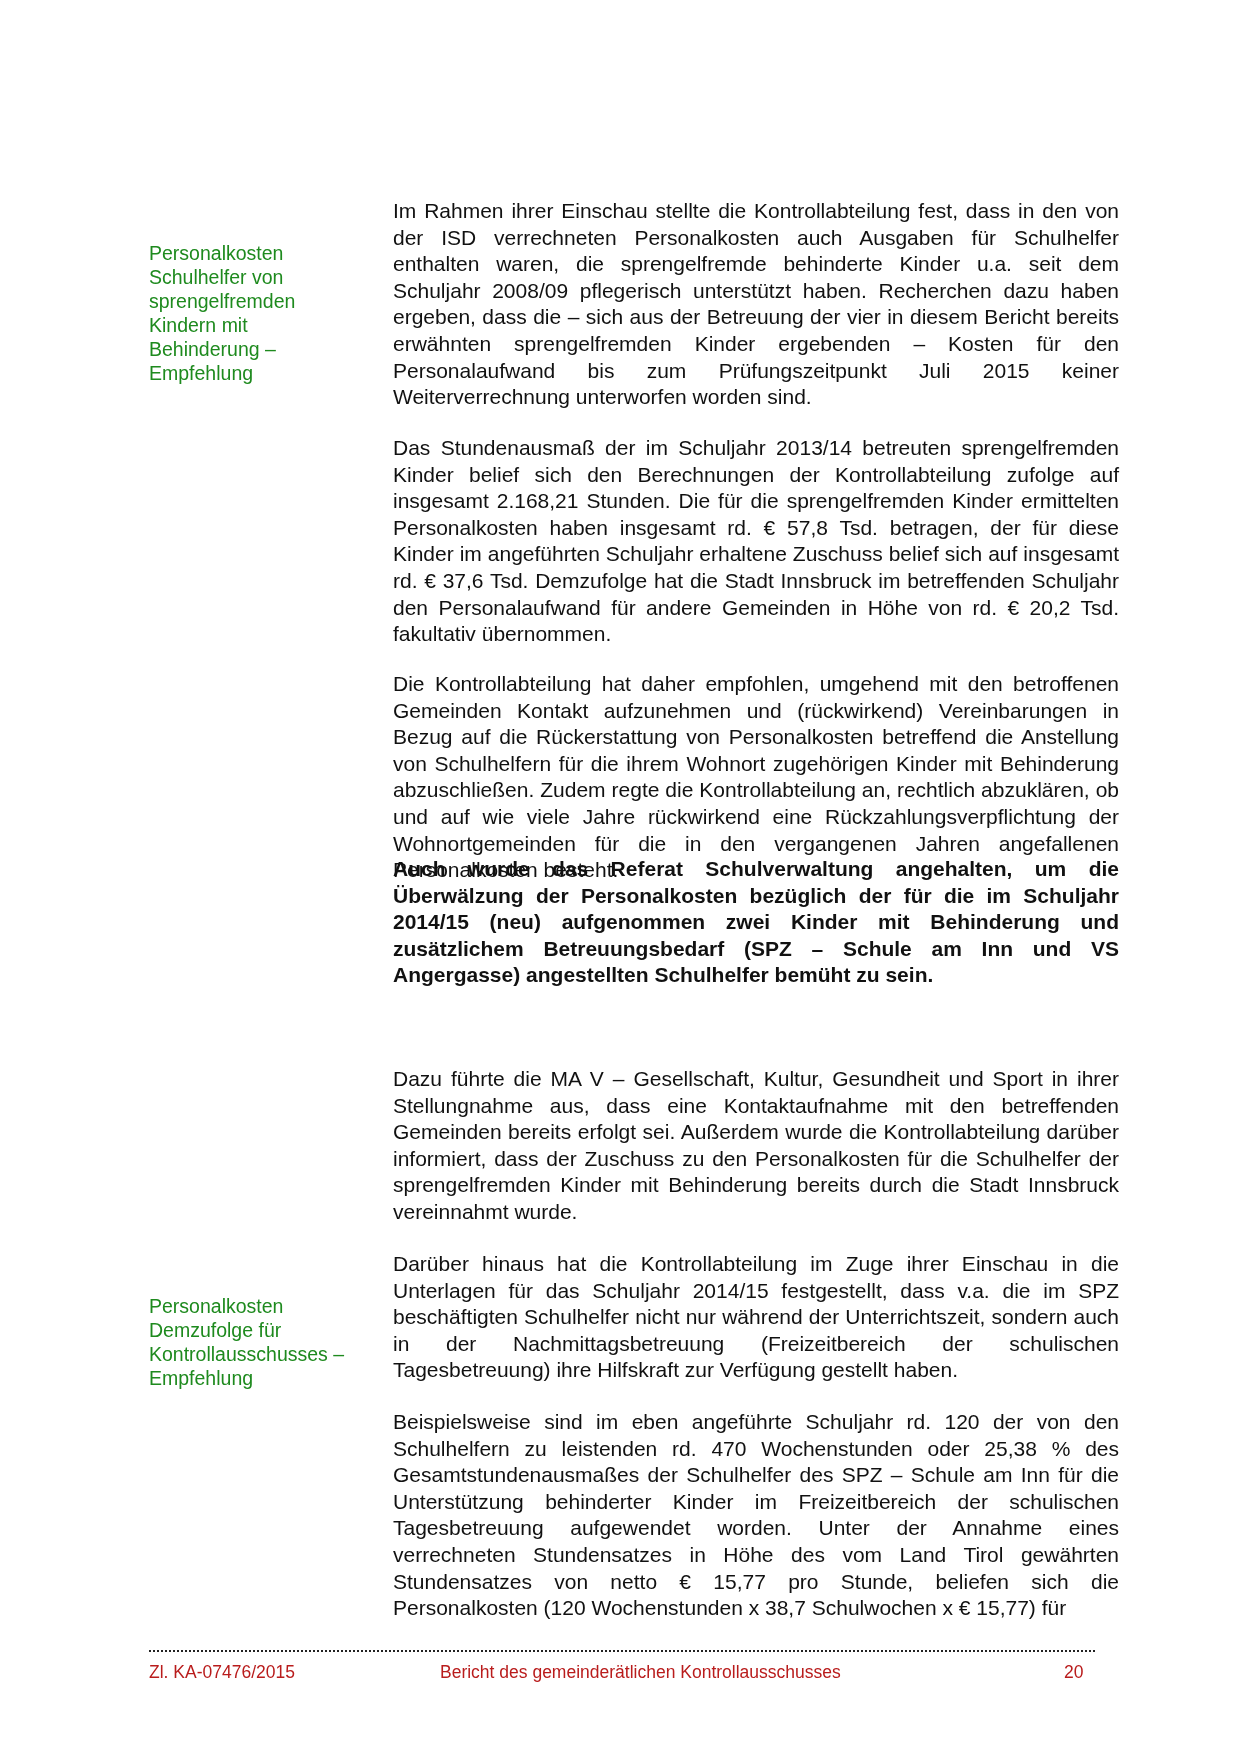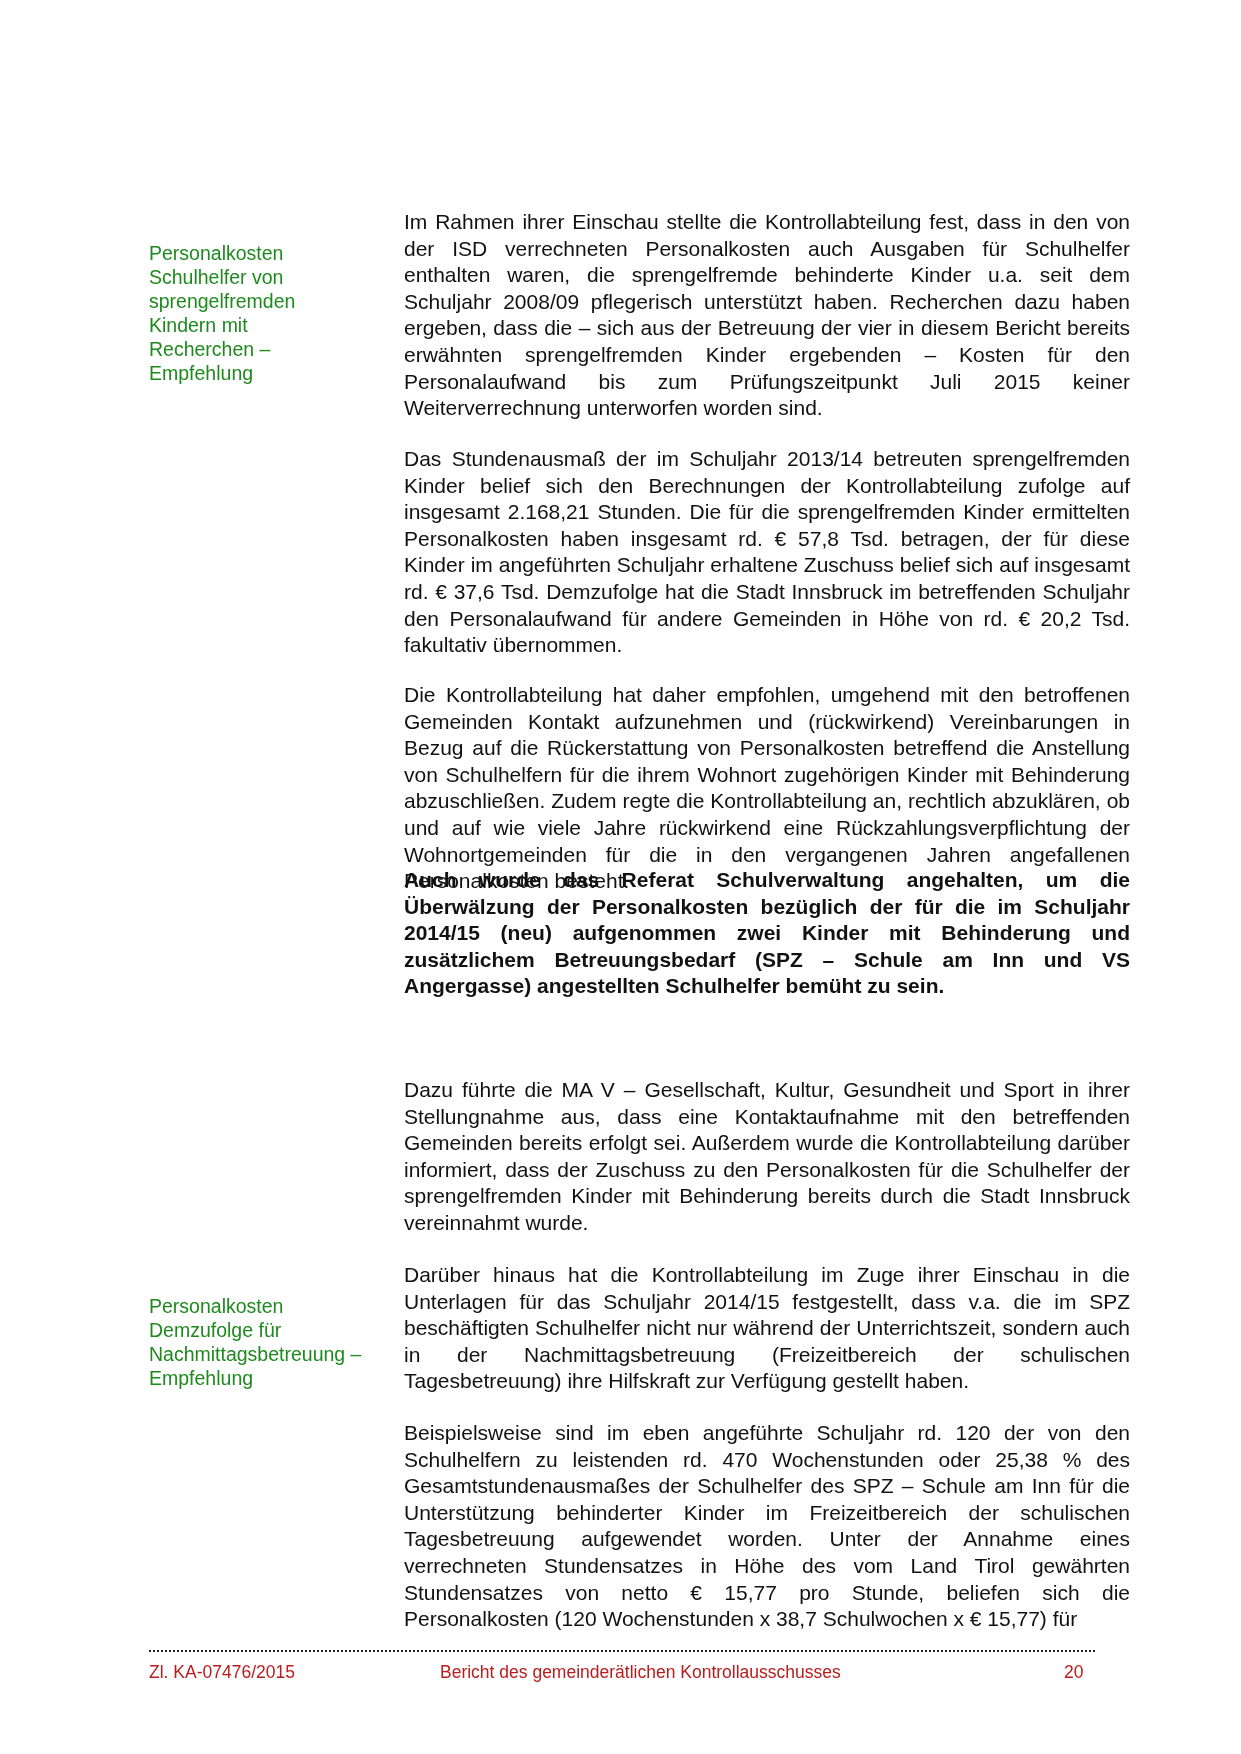--- a/index.html
+++ b/index.html
@@ -2,44 +2,44 @@
 <html><head>
 <meta charset="utf-8">
 <style>
   html, body { margin: 0; padding: 0; background: #ffffff; }
   body { width: 1241px; height: 1754px; position: relative; overflow: hidden;
          font-family: "Liberation Sans", sans-serif; color: #111111; }
   .page { position: absolute; left: 0; top: 0; width: 1241px; height: 1754px; }
   .margin-note { position: absolute; left: 149px; width: 230px; color: #1e8a1e;
                  font-size: 19.5px; line-height: 24px; margin-top: 44px; }
   .body-col { position: absolute; left: 392px; width: 726px; }
-  .para { font-size: 21px; line-height: 26.6px; text-align: justify; margin: 12px;
+  .para { font-size: 21px; line-height: 26.6px; text-align: justify; margin: 1px;
           position: absolute; left: 0; width: 726px; }
   .footer-rule { position: absolute; left: 149px; top: 1650px; width: 946px;
                  border-top: 2px dotted #222; }
   .footer { position: absolute; top: 1662px; font-size: 17.5px; color: #b91c1c; }
 </style>
 </head>
 <body>
 
 <div class="page">
 
   <div class="margin-note" style="top:197px;">
     <div>Personalkosten</div>
     <div>Schulhelfer von</div>
     <div>sprengelfremden</div>
     <div>Kindern mit</div>
-    <div>Recherchen –</div>
+    <div>Behinderung –</div>
     <div>Empfehlung</div>
   </div>
 
   <div class="margin-note" style="top:1250px;">
     <div>Personalkosten</div>
     <div>Demzufolge für</div>
-    <div>Nachmittagsbetreuung –</div>
+    <div>Kontrollausschusses –</div>
     <div>Empfehlung</div>
   </div>
 
   <div class="body-col" style="top:0;">
     <p class="para" style="top:197px;">Im Rahmen ihrer Einschau stellte die Kontrollabteilung fest, dass in den von der ISD verrechneten Personalkosten auch Ausgaben für Schulhelfer enthalten waren, die sprengelfremde behinderte Kinder u.a. seit dem Schuljahr 2008/09 pflegerisch unterstützt haben. Recherchen dazu haben ergeben, dass die – sich aus der Betreuung der vier in diesem Bericht bereits erwähnten sprengelfremden Kinder ergebenden – Kosten für den Personalaufwand bis zum Prüfungszeitpunkt Juli 2015 keiner Weiterverrechnung unterworfen worden sind.</p>
     <p class="para" style="top:434px;">Das Stundenausmaß der im Schuljahr 2013/14 betreuten sprengelfremden Kinder belief sich den Berechnungen der Kontrollabteilung zufolge auf insgesamt 2.168,21 Stunden. Die für die sprengelfremden Kinder ermittelten Personalkosten haben insgesamt rd. € 57,8 Tsd. betragen, der für diese Kinder im angeführten Schuljahr erhaltene Zuschuss belief sich auf insgesamt rd. € 37,6 Tsd. Demzufolge hat die Stadt Innsbruck im betreffenden Schuljahr den Personalaufwand für andere Gemeinden in Höhe von rd. € 20,2 Tsd. fakultativ übernommen.</p>
     <p class="para" style="top:670px;">Die Kontrollabteilung hat daher empfohlen, umgehend mit den betroffenen Gemeinden Kontakt aufzunehmen und (rückwirkend) Vereinbarungen in Bezug auf die Rückerstattung von Personalkosten betreffend die Anstellung von Schulhelfern für die ihrem Wohnort zugehörigen Kinder mit Behinderung abzuschließen. Zudem regte die Kontrollabteilung an, rechtlich abzuklären, ob und auf wie viele Jahre rückwirkend eine Rückzahlungsverpflichtung der Wohnortgemeinden für die in den vergangenen Jahren angefallenen Personalkosten besteht.</p>
     <p class="para" style="top:855px;font-weight:bold;">Auch wurde das Referat Schulverwaltung angehalten, um die Überwälzung der Personalkosten bezüglich der für die im Schuljahr 2014/15 (neu) aufgenommen zwei Kinder mit Behinderung und zusätzlichem Betreuungsbedarf (SPZ – Schule am Inn und VS Angergasse) angestellten Schulhelfer bemüht zu sein.</p>
     <p class="para" style="top:1065px;">Dazu führte die MA V – Gesellschaft, Kultur, Gesundheit und Sport in ihrer Stellungnahme aus, dass eine Kontaktaufnahme mit den betreffenden Gemeinden bereits erfolgt sei. Außerdem wurde die Kontrollabteilung darüber informiert, dass der Zuschuss zu den Personalkosten für die Schulhelfer der sprengelfremden Kinder mit Behinderung bereits durch die Stadt Innsbruck vereinnahmt wurde.</p>
     <p class="para" style="top:1250px;">Darüber hinaus hat die Kontrollabteilung im Zuge ihrer Einschau in die Unterlagen für das Schuljahr 2014/15 festgestellt, dass v.a. die im SPZ beschäftigten Schulhelfer nicht nur während der Unterrichtszeit, sondern auch in der Nachmittagsbetreuung (Freizeitbereich der schulischen Tagesbetreuung) ihre Hilfskraft zur Verfügung gestellt haben.</p>

